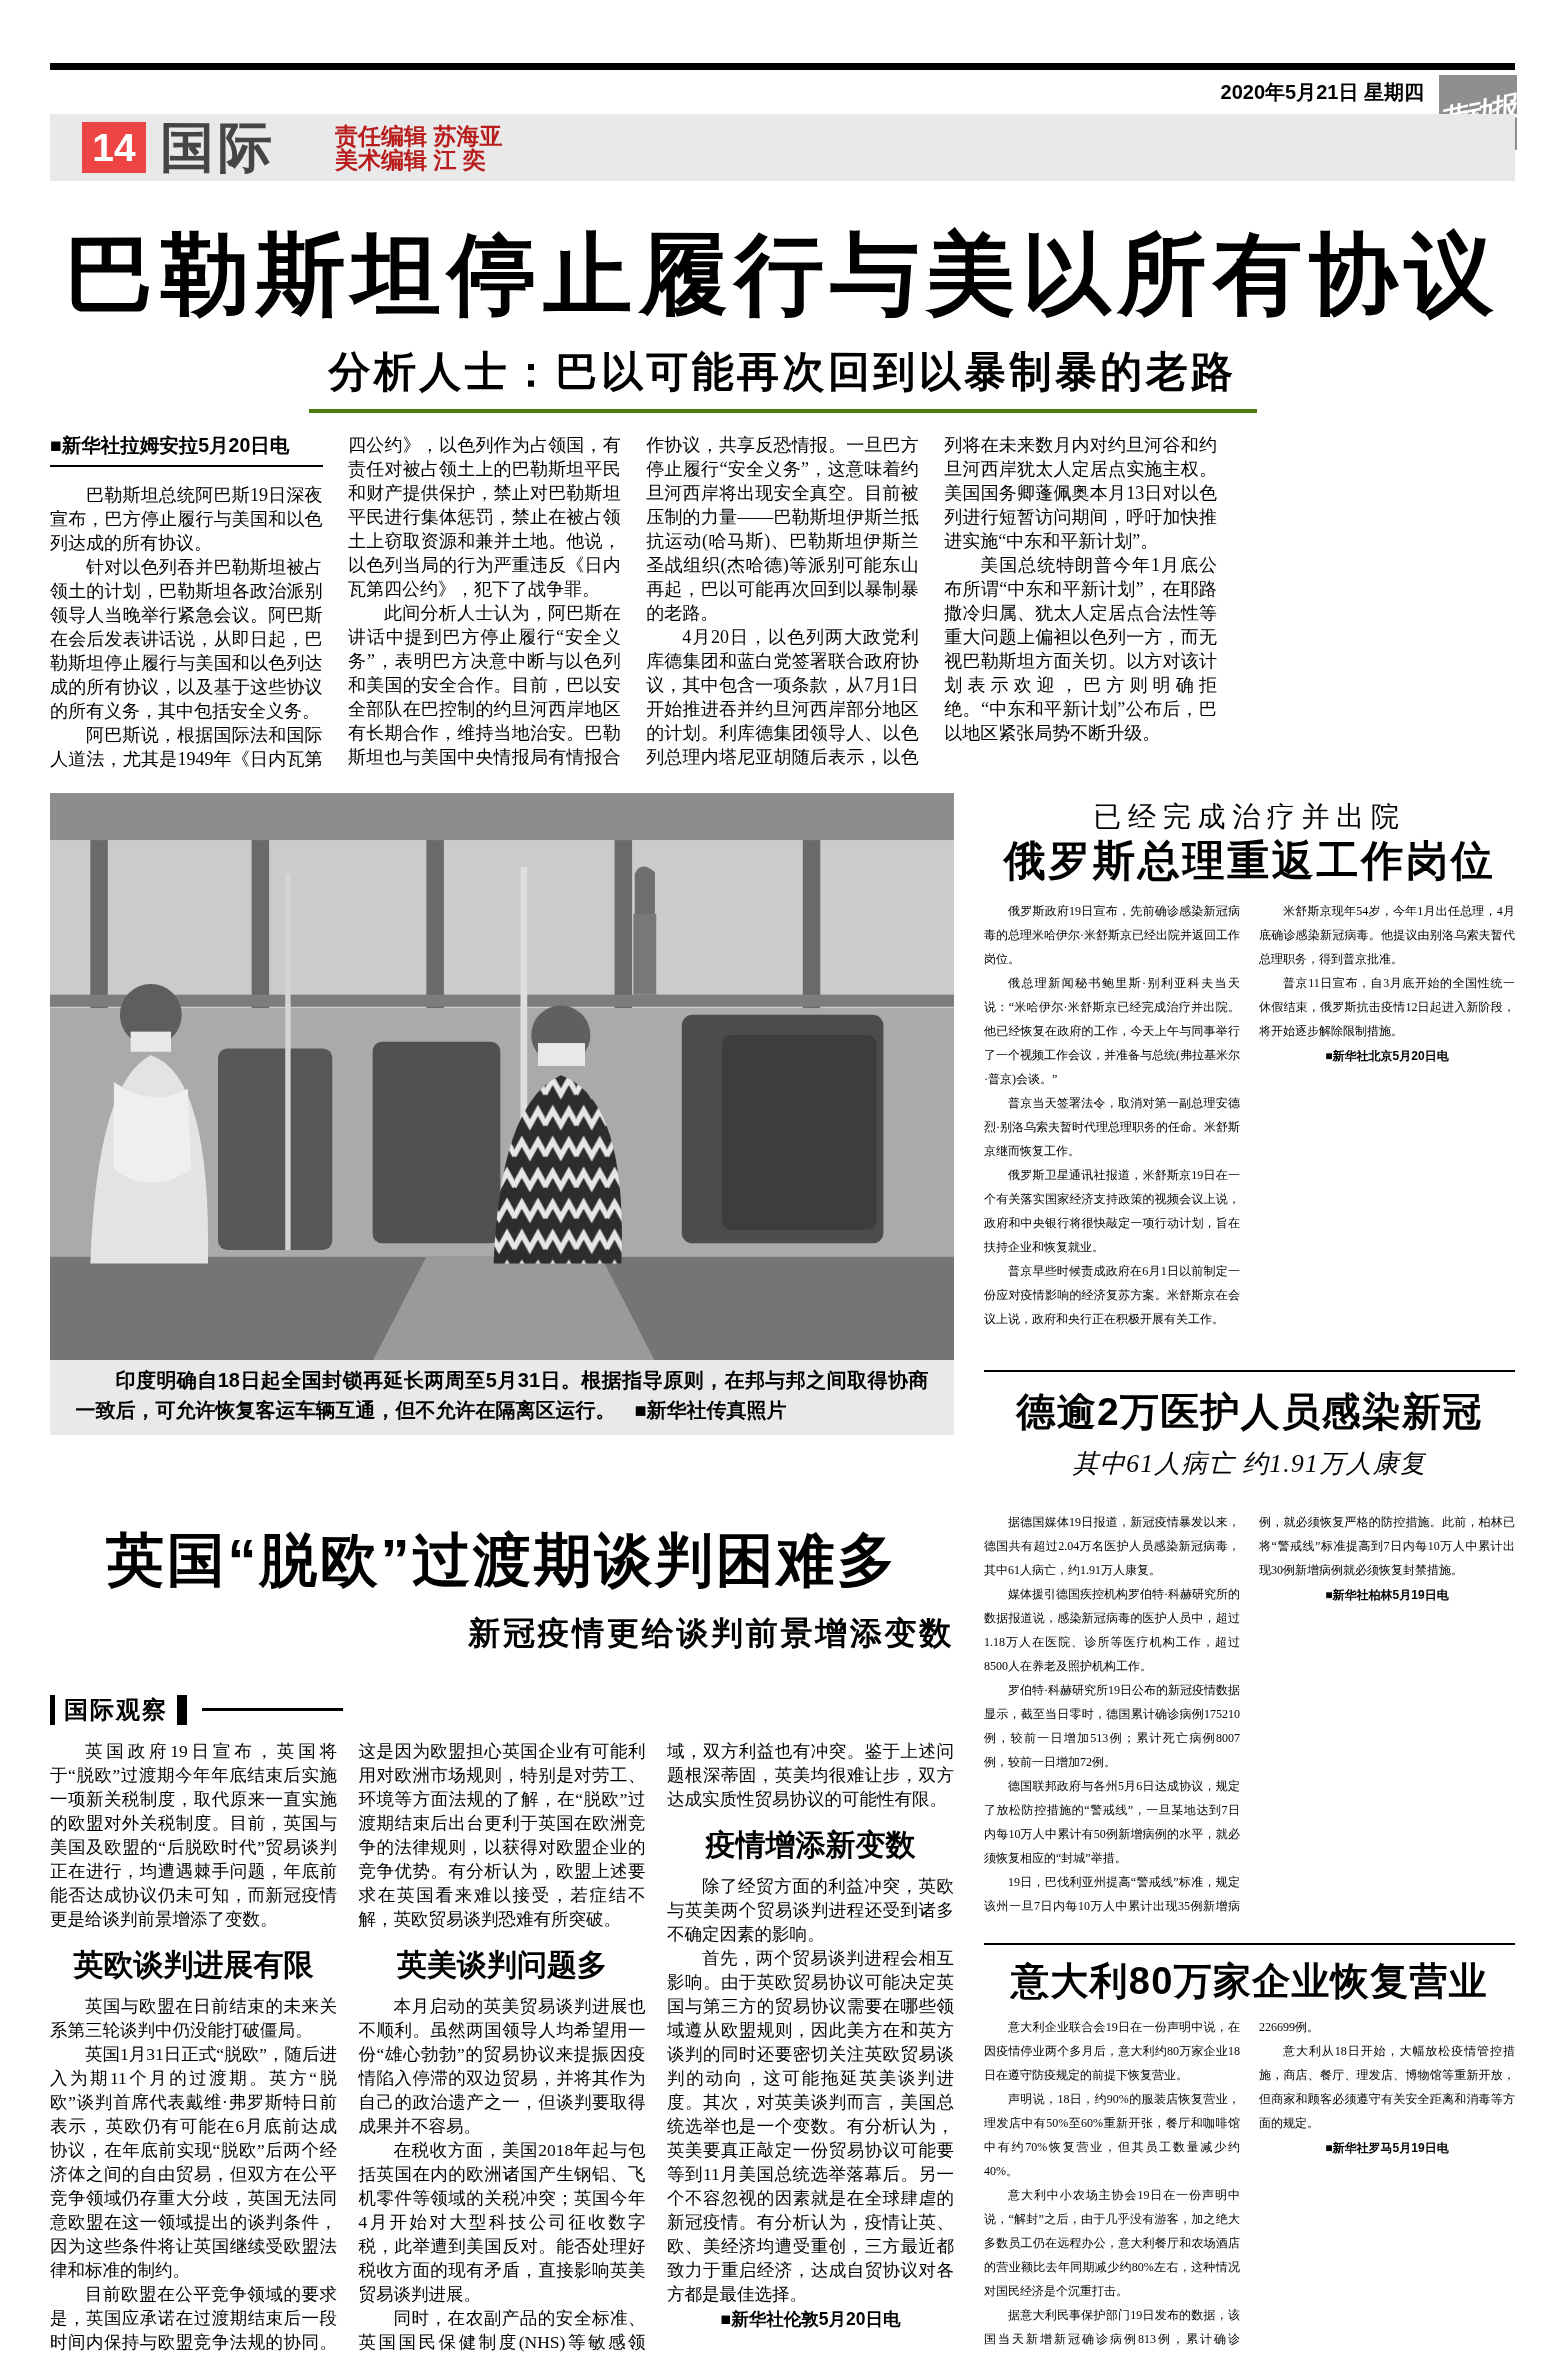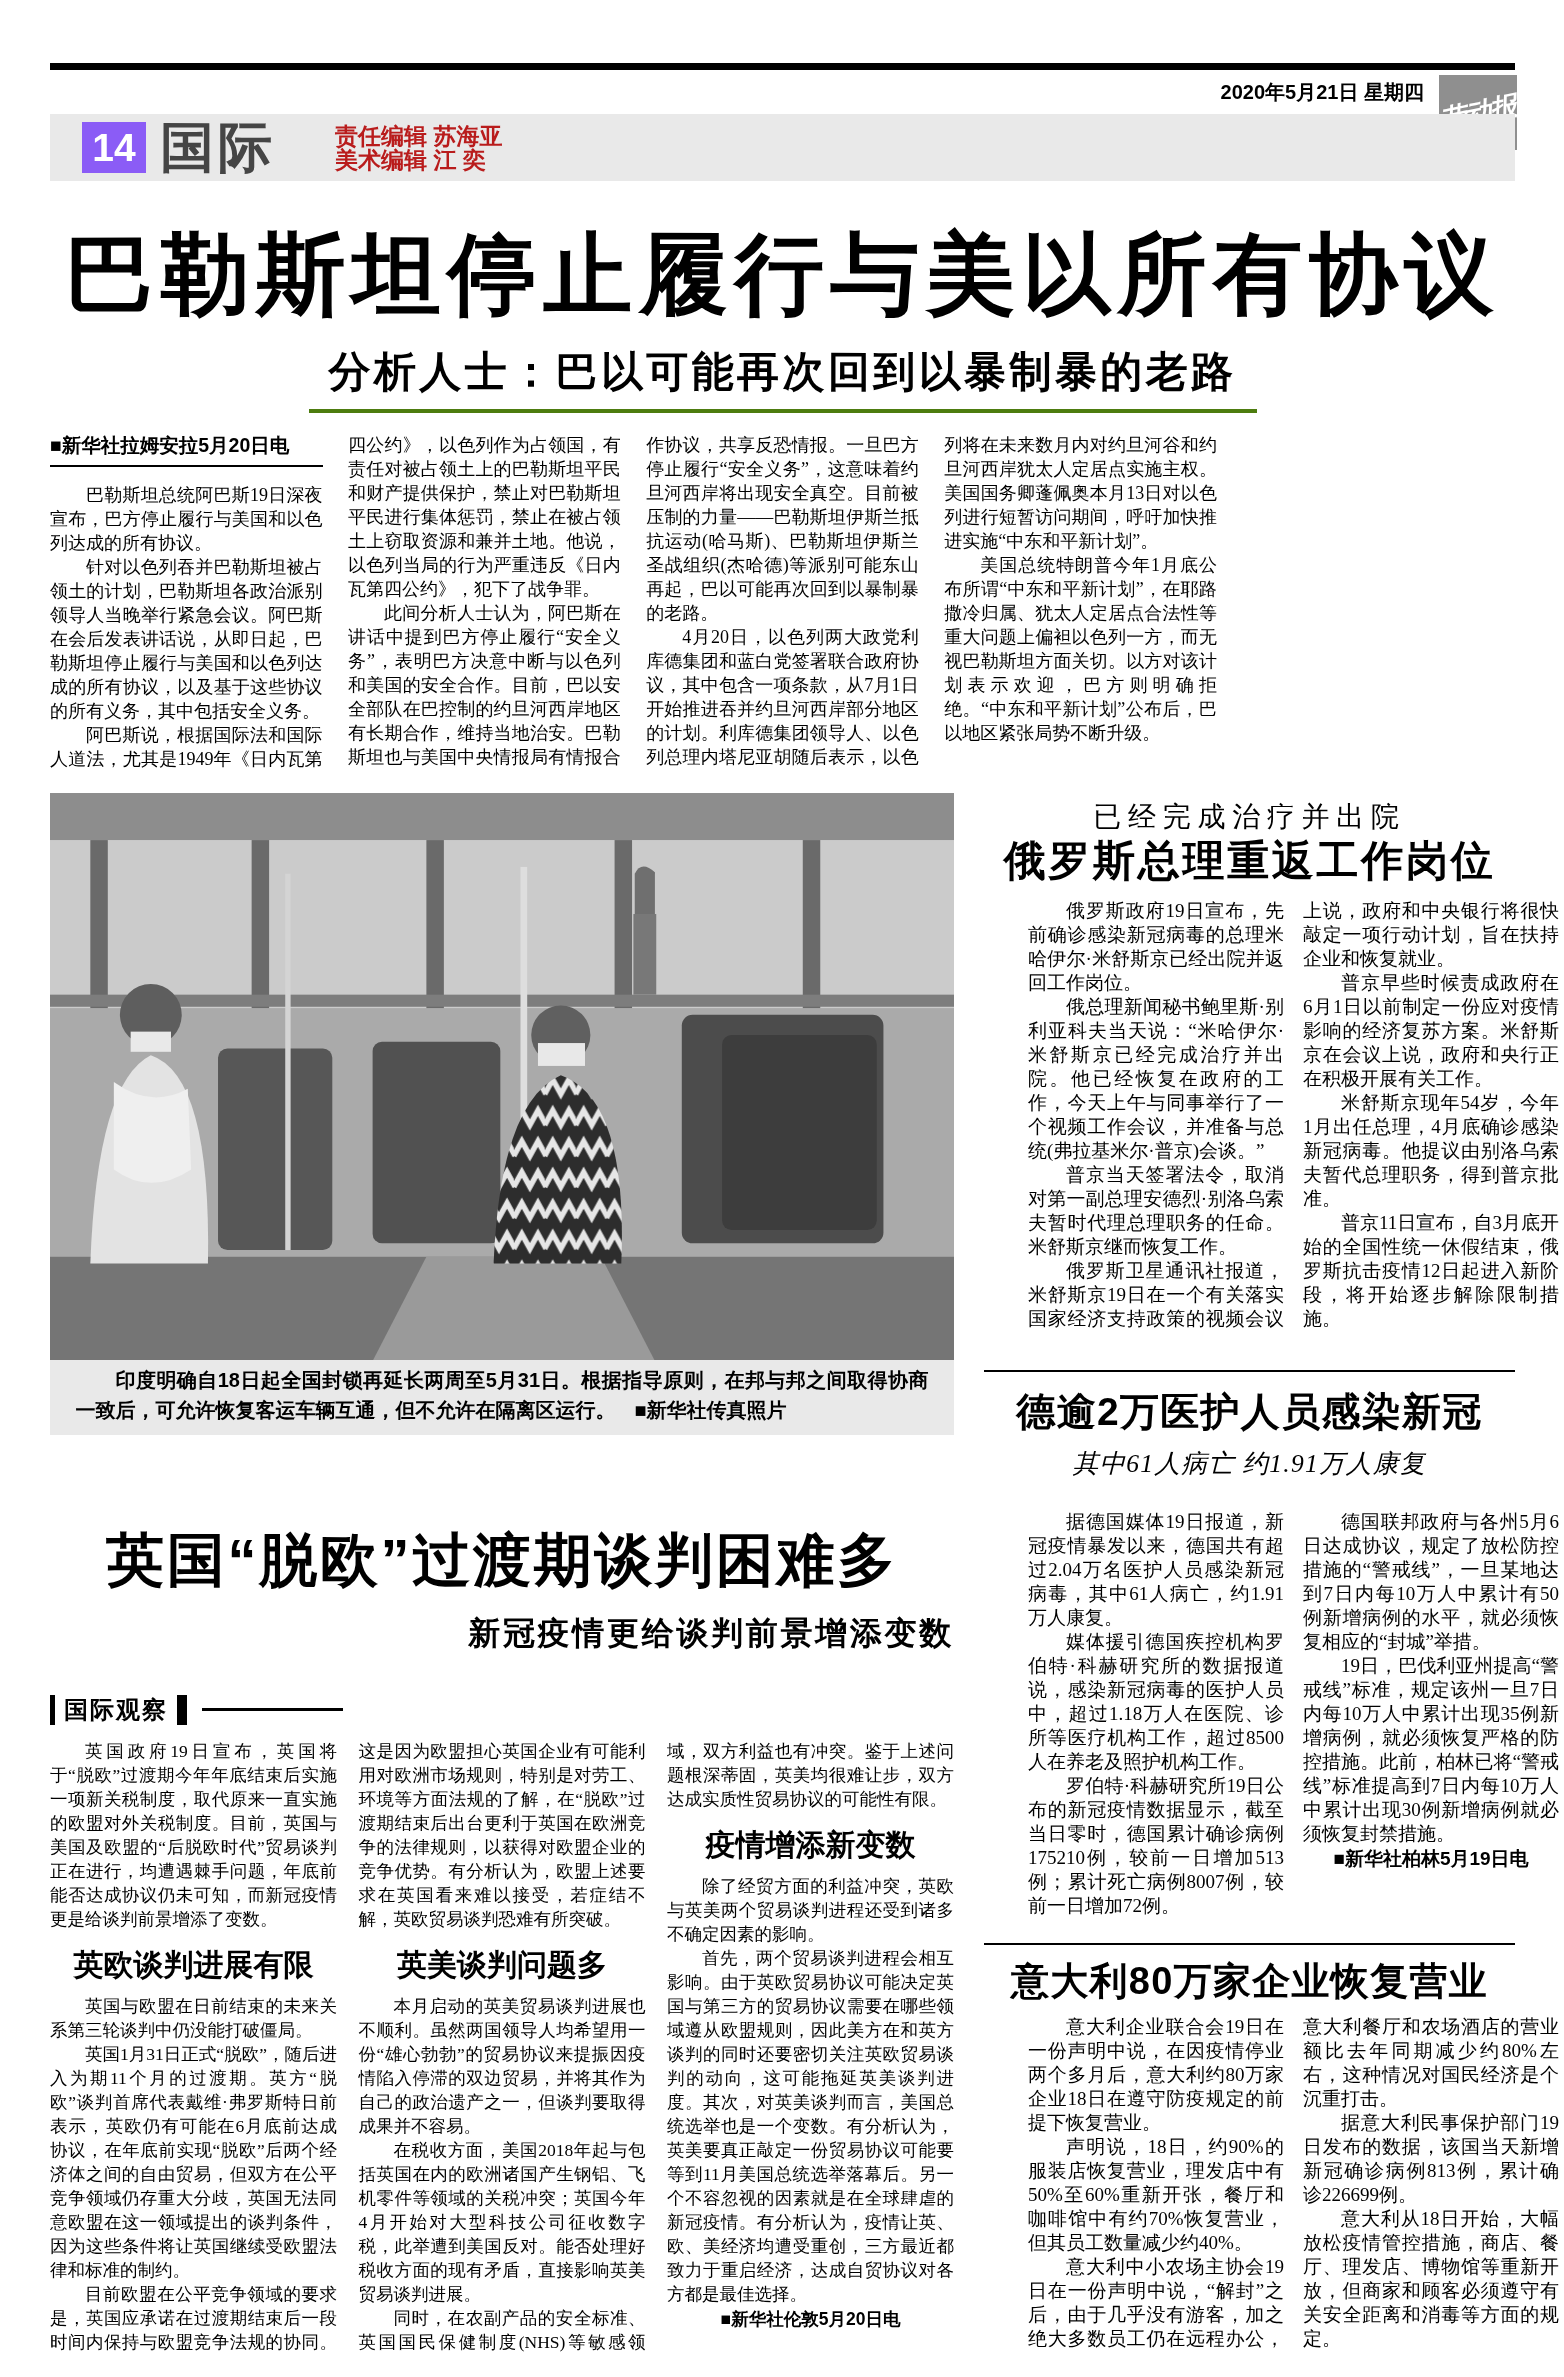--- a/index.html
+++ b/index.html
@@ -11,21 +11,21 @@
   .top-rule{left:50px;top:63px;width:1465px;height:6.7px;background:#000;}
   .mast-date{left:1142px;top:79px;width:282px;text-align:right;
              font-family:"Liberation Sans",sans-serif;font-weight:bold;font-size:20px;}
   .logo-box{left:1439px;top:75px;width:78px;height:75px;background:#8f8f8f;
             display:flex;align-items:center;justify-content:center;}
   .logo-box span{color:#fff;font-style:italic;font-weight:bold;font-size:27px;
                  transform:rotate(-12deg);letter-spacing:-1.3px;}
 
   
   .band{left:50px;top:114px;width:1465px;height:67px;background:#e9e9e9;}
-  .pagenum{left:82px;top:122px;width:64px;height:51px;background:#8b5cf6;color:#fff;
+  .pagenum{left:82px;top:122px;width:64px;height:51px;background:#ef4444;color:#fff;
            font-family:"Liberation Sans",sans-serif;font-weight:900;font-size:39px;
            display:flex;align-items:center;justify-content:center;}
   .section-title{left:160px;top:118px;font-family:"Liberation Sans",sans-serif;
                  font-weight:900;font-size:54px;color:#454545;letter-spacing:4px;line-height:59px;}
   .editors{left:335px;top:125px;font-family:"Liberation Sans",sans-serif;
            font-weight:bold;font-size:23px;line-height:23.5px;color:#b91c1c;}
 
   
   .lead-headline{left:50px;top:214px;width:1465px;text-align:center;
                  font-family:"Liberation Sans",sans-serif;font-weight:900;
@@ -52,22 +52,22 @@
   .caption-band p{margin:0;font-family:"Liberation Sans",sans-serif;font-weight:bold;
                   font-size:20px;line-height:30px;text-align:justify;text-indent:2em;}
   .caption-band .credit{margin-left:19px;}
 
   
   .rail-kicker{left:984px;top:798px;width:531px;text-align:center;
                font-size:28px;letter-spacing:6.7px;font-weight:500;}
   .rail-headline{font-family:"Liberation Sans",sans-serif;font-weight:900;text-align:center;}
   .ru-headline{left:984px;top:833px;width:531px;font-size:42px;letter-spacing:2.7px;}
   .ru-body{left:984px;top:899px;width:531px;height:451px;}
-  .rail-body{column-count:2;column-gap:19px;column-fill:auto;font-size:19px;line-height:24px;
-             text-align:justify;overflow:hidden;margin-left:44px;}
+  .rail-body{column-count:2;column-gap:19px;column-fill:auto;font-size:12px;line-height:24px;
+             text-align:justify;overflow:hidden;}
   .rail-divider{left:984px;width:531px;height:2px;background:#000;}
   .de-headline{left:984px;top:1385px;width:531px;font-size:39px;letter-spacing:1.3px;}
   .de-subhead{left:984px;top:1446px;width:531px;text-align:center;font-size:25.5px;
               letter-spacing:1.3px;font-weight:500;font-style:italic;}
   .de-body{left:984px;top:1510px;width:531px;height:419px;}
   .it-headline{left:984px;top:1956px;width:531px;font-size:38px;letter-spacing:1.3px;}
   .it-body{left:984px;top:2015px;width:531px;height:355px;}
 
   
   .uk-headline{left:50px;top:1520px;width:904px;text-align:center;

